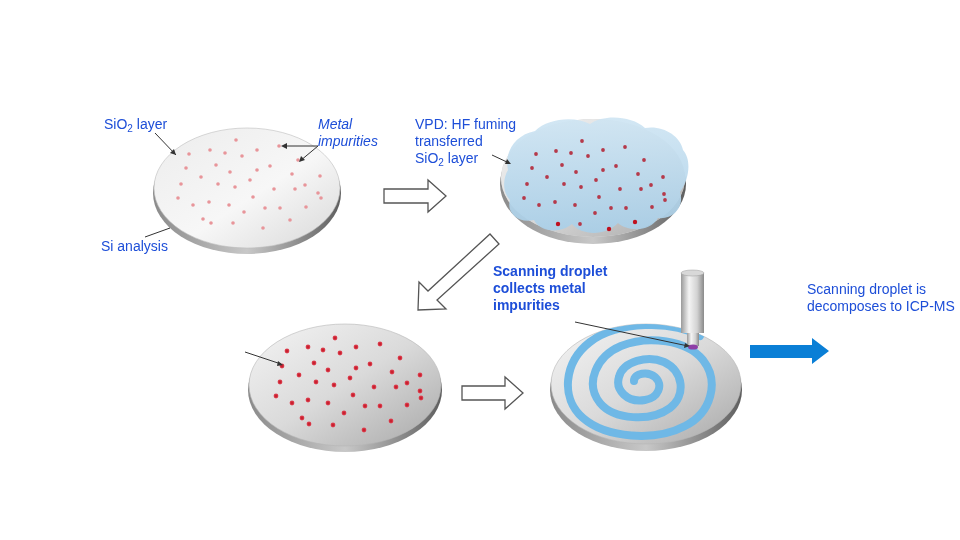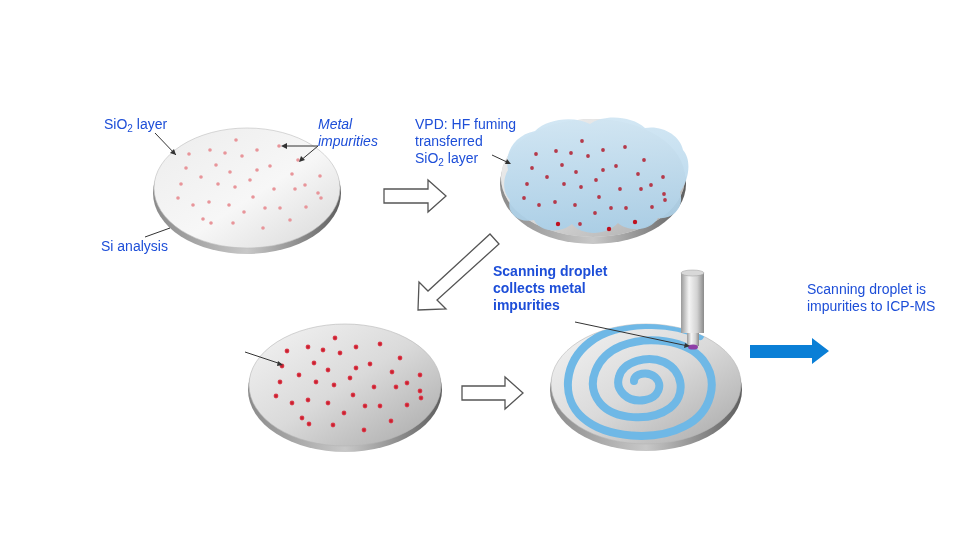--- a/index.html
+++ b/index.html
@@ -233,14 +233,14 @@
   
   <div class="lbl" style="left:104px;top:116px;"><span>SiO</span><sub>2</sub><span> layer</span></div>
   <div class="lbl" style="left:318px;top:116px;font-style:italic;"><div>Metal</div><div>impurities</div></div>
   <div class="lbl" style="left:101px;top:238px;">Si analysis</div>
 
   <div class="lbl" style="left:415px;top:116px;"><div>VPD: HF fuming</div><div>transferred</div><div><span>SiO</span><sub>2</sub><span> layer</span></div></div>
 
 
   <div class="lbl" style="left:493px;top:263px;font-weight:bold;"><div>Scanning droplet</div><div>collects metal</div><div>impurities</div></div>
 
-  <div class="lbl" style="left:762px;top:281px;margin-left:45px;"><div>Scanning droplet is</div><div>impurities to ICP-MS</div></div>
+  <div class="lbl" style="left:762px;top:281px;margin-left:45px;"><div>Scanning droplet is</div><div>decomposes to ICP-MS</div></div>
 </div>
 
 </body></html>

